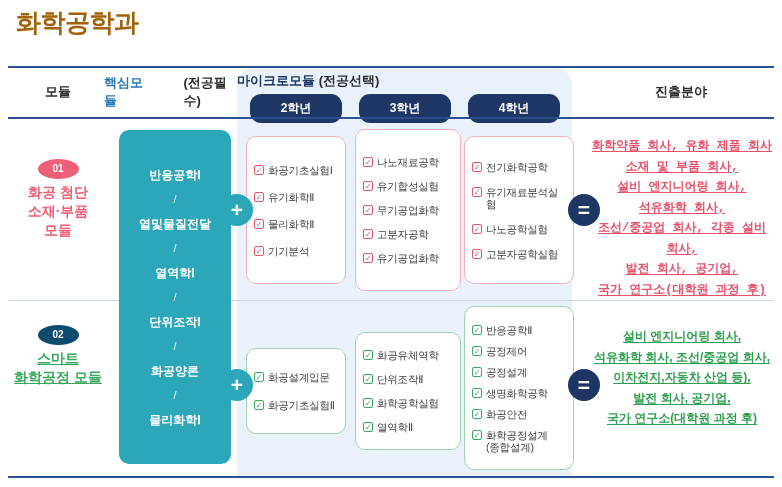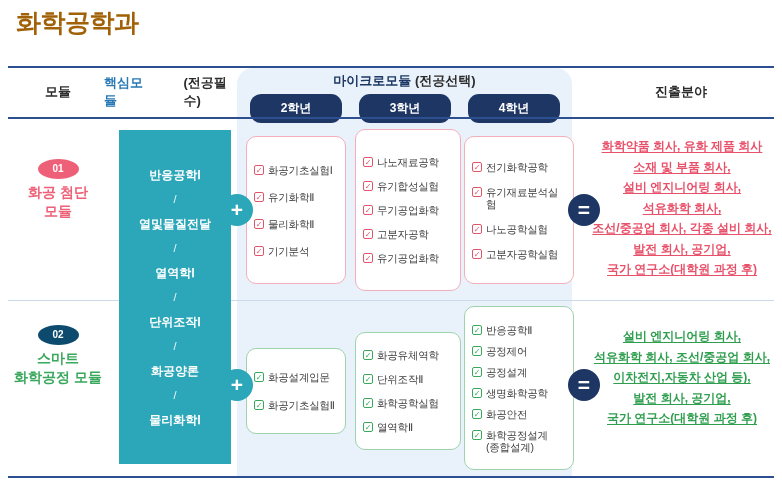--- a/index.html
+++ b/index.html
@@ -15,36 +15,36 @@
   .line-bottom { top:476px; height:2px; background:#2c4f8f; z-index:6; }
 
   .micro-band { position:absolute; left:237px; top:68px; width:335px; height:408px; background:#e9f1fb; border-radius:16px 16px 0 0; z-index:0; }
 
   .col-header { position:absolute; top:66px; height:51px; display:flex; align-items:center; justify-content:center; gap:4px; font-size:13px; font-weight:700; color:#2b2b2b; z-index:2; }
   .hdr-module { left:10px; width:96px; }
   .hdr-core { left:104px; width:130px;gap:36px; }
   .hdr-core .core-main { color:#2878b5; }
   .hdr-career { left:588px; width:186px; }
 
-  .micro-hdr { position:absolute; left:237px; top:72px; width:335px; text-align:center; font-size:13px; font-weight:700; color:#2b2b2b; z-index:2; }
+  .micro-hdr { position:absolute; left:237px; top:72px; width:335px; text-align:left; font-size:13px; font-weight:700; color:#2b2b2b; z-index:2; }
   .micro-hdr .micro-main { color:#1d3664; }
 
   .year-pill { position:absolute; top:94px; width:92px; height:29px; background:#1d3664; color:#fff; border-radius:11px; display:flex; align-items:center; justify-content:center; font-size:12px; font-weight:700; z-index:2; }
   .pill-1 { left:250px; } .pill-2 { left:359px; } .pill-3 { left:468px; }
 
-  .core-box { position:absolute; left:119px; top:130px; width:112px; height:334px; background:#2ba7b9; border-radius:0; z-index:2; display:flex; flex-direction:column; align-items:center; justify-content:center; row-gap:11px; color:#fff; text-align:center; }
+  .core-box { position:absolute; left:119px; top:130px; width:112px; height:334px; background:#2ba7b9; border-radius:10px; z-index:2; display:flex; flex-direction:column; align-items:center; justify-content:center; row-gap:11px; color:#fff; text-align:center; }
   .core-course { font-size:12px; font-weight:700; line-height:16px; }
   .core-sep { font-size:11px; line-height:11px; opacity:.9; }
 
   .module-label { position:absolute; left:8px; width:100px; text-align:center; z-index:2; }
   .ml-1 { top:158px; } .ml-2 { top:324px; }
   .badge { display:inline-flex; align-items:center; justify-content:center; width:41px; height:20px; border-radius:50%; color:#fff; font-size:10px; font-weight:700; margin-bottom:4px; }
   .ml-1 .badge { background:#ee6077; } .ml-2 .badge { background:#0c4a6e; }
   .ml-text { font-size:14px; font-weight:800; line-height:19px; }
-  .ml-1 .ml-text { color:#ee6077; } .ml-2 .ml-text { color:#3aa85c; }
+  .ml-1 .ml-text { color:#ee6077; } .ml-2 .ml-text { color:#3aa85c;text-decoration:underline; }
 
   .op-circle { position:absolute; width:32px; height:32px; border-radius:50%; display:flex; align-items:center; justify-content:center; color:#fff; font-size:21px; font-weight:700; z-index:3; }
   .plus { background:#2ba7b9; left:221px; }
   .equals { background:#1d3664; left:568px; }
   .op-r1 { top:194px; } .op-r2 { top:369px; }
 
   .course-box { position:absolute; background:#fff; border:1.5px solid; border-radius:10px; z-index:2; display:flex; flex-direction:column; justify-content:center; padding:8px 7px; }
   .row1 { border-color:#f3afba; }
   .row2 { border-color:#9ed3ab; }
   .box-r1y2 { left:246px; top:136px; width:100px; height:148px; row-gap:15px; }
@@ -54,21 +54,21 @@
   .box-r2y3 { left:355px; top:332px; width:106px; height:118px; row-gap:12px; }
   .box-r2y4 { left:464px; top:306px; width:110px; height:164px; row-gap:9px; }
 
   .course-item { display:flex; align-items:flex-start; column-gap:4px; }
   .check { flex:none; width:10px; height:10px; border:1px solid; border-radius:2px; font-size:8px; line-height:9px; text-align:center; margin-top:1px; }
   .row1 .check { color:#e0556a; border-color:#e0556a; }
   .row2 .check { color:#3aa85c; border-color:#3aa85c; }
   .course-label { font-size:10.5px; color:#3d3d3d; line-height:12px; white-space:pre-line; letter-spacing:-0.2px; }
 
   .careers { position:absolute; left:590px; width:184px; text-align:center; z-index:2; }
-  .careers-1 { top:136px; color:#e8516a; }
+  .careers-1 { top:136px; color:#e8516a;font-family:Liberation Mono, monospace; }
   .careers-2 { top:326px; color:#2f9e4f; }
   .career-line { font-size:12px; font-weight:700; line-height:20.5px; text-decoration:underline; text-underline-offset:2px; }
 </style>
 </head>
 <body>
 
 <div class="canvas">
 
   <h1 class="title">화학공학과</h1>
 
@@ -102,20 +102,21 @@
     <span class="core-course">단위조작Ⅰ</span>
     <span class="core-sep">/</span>
     <span class="core-course">화공양론</span>
     <span class="core-sep">/</span>
     <span class="core-course">물리화학Ⅰ</span>
   </div>
 
   <div class="module-label ml-1">
     <span class="badge">01</span>
     <div class="ml-text">화공 첨단</div>
+    <div class="ml-text">소재·부품</div>
     <div class="ml-text">모듈</div>
   </div>
 
   <div class="module-label ml-2">
     <span class="badge">02</span>
     <div class="ml-text">스마트</div>
     <div class="ml-text">화학공정 모듈</div>
   </div>
 
   <div class="op-circle plus op-r1">+</div>

